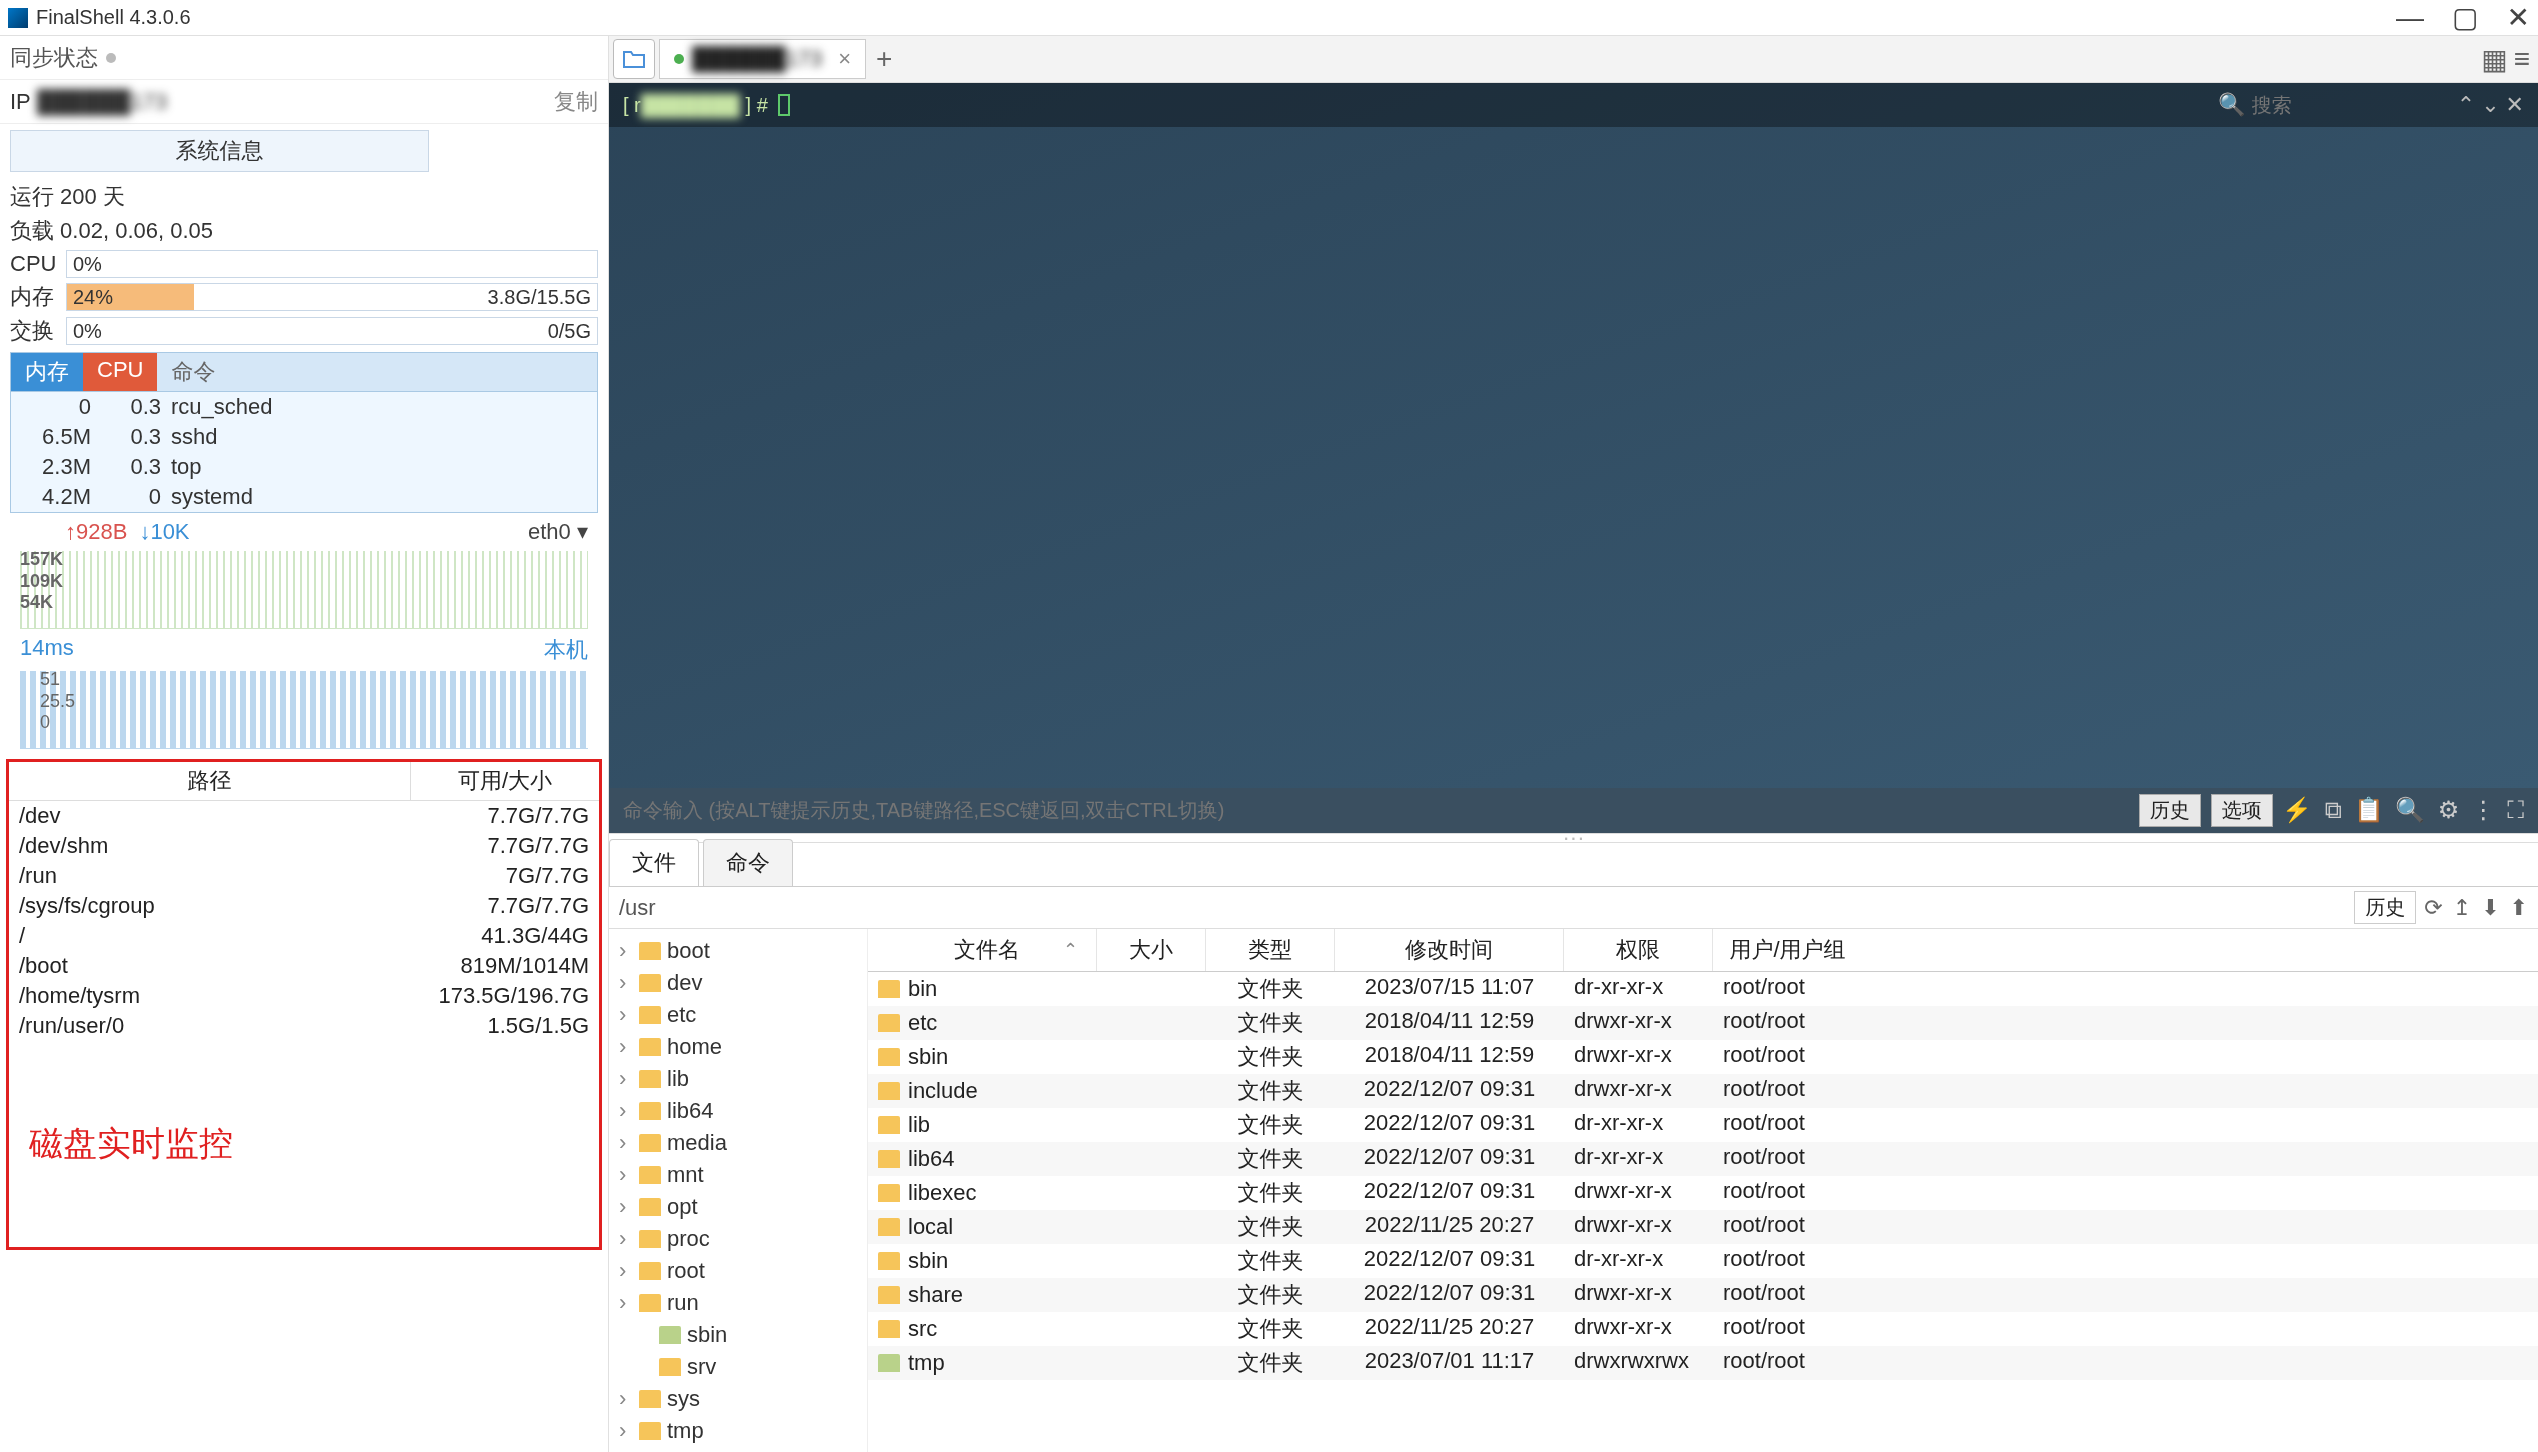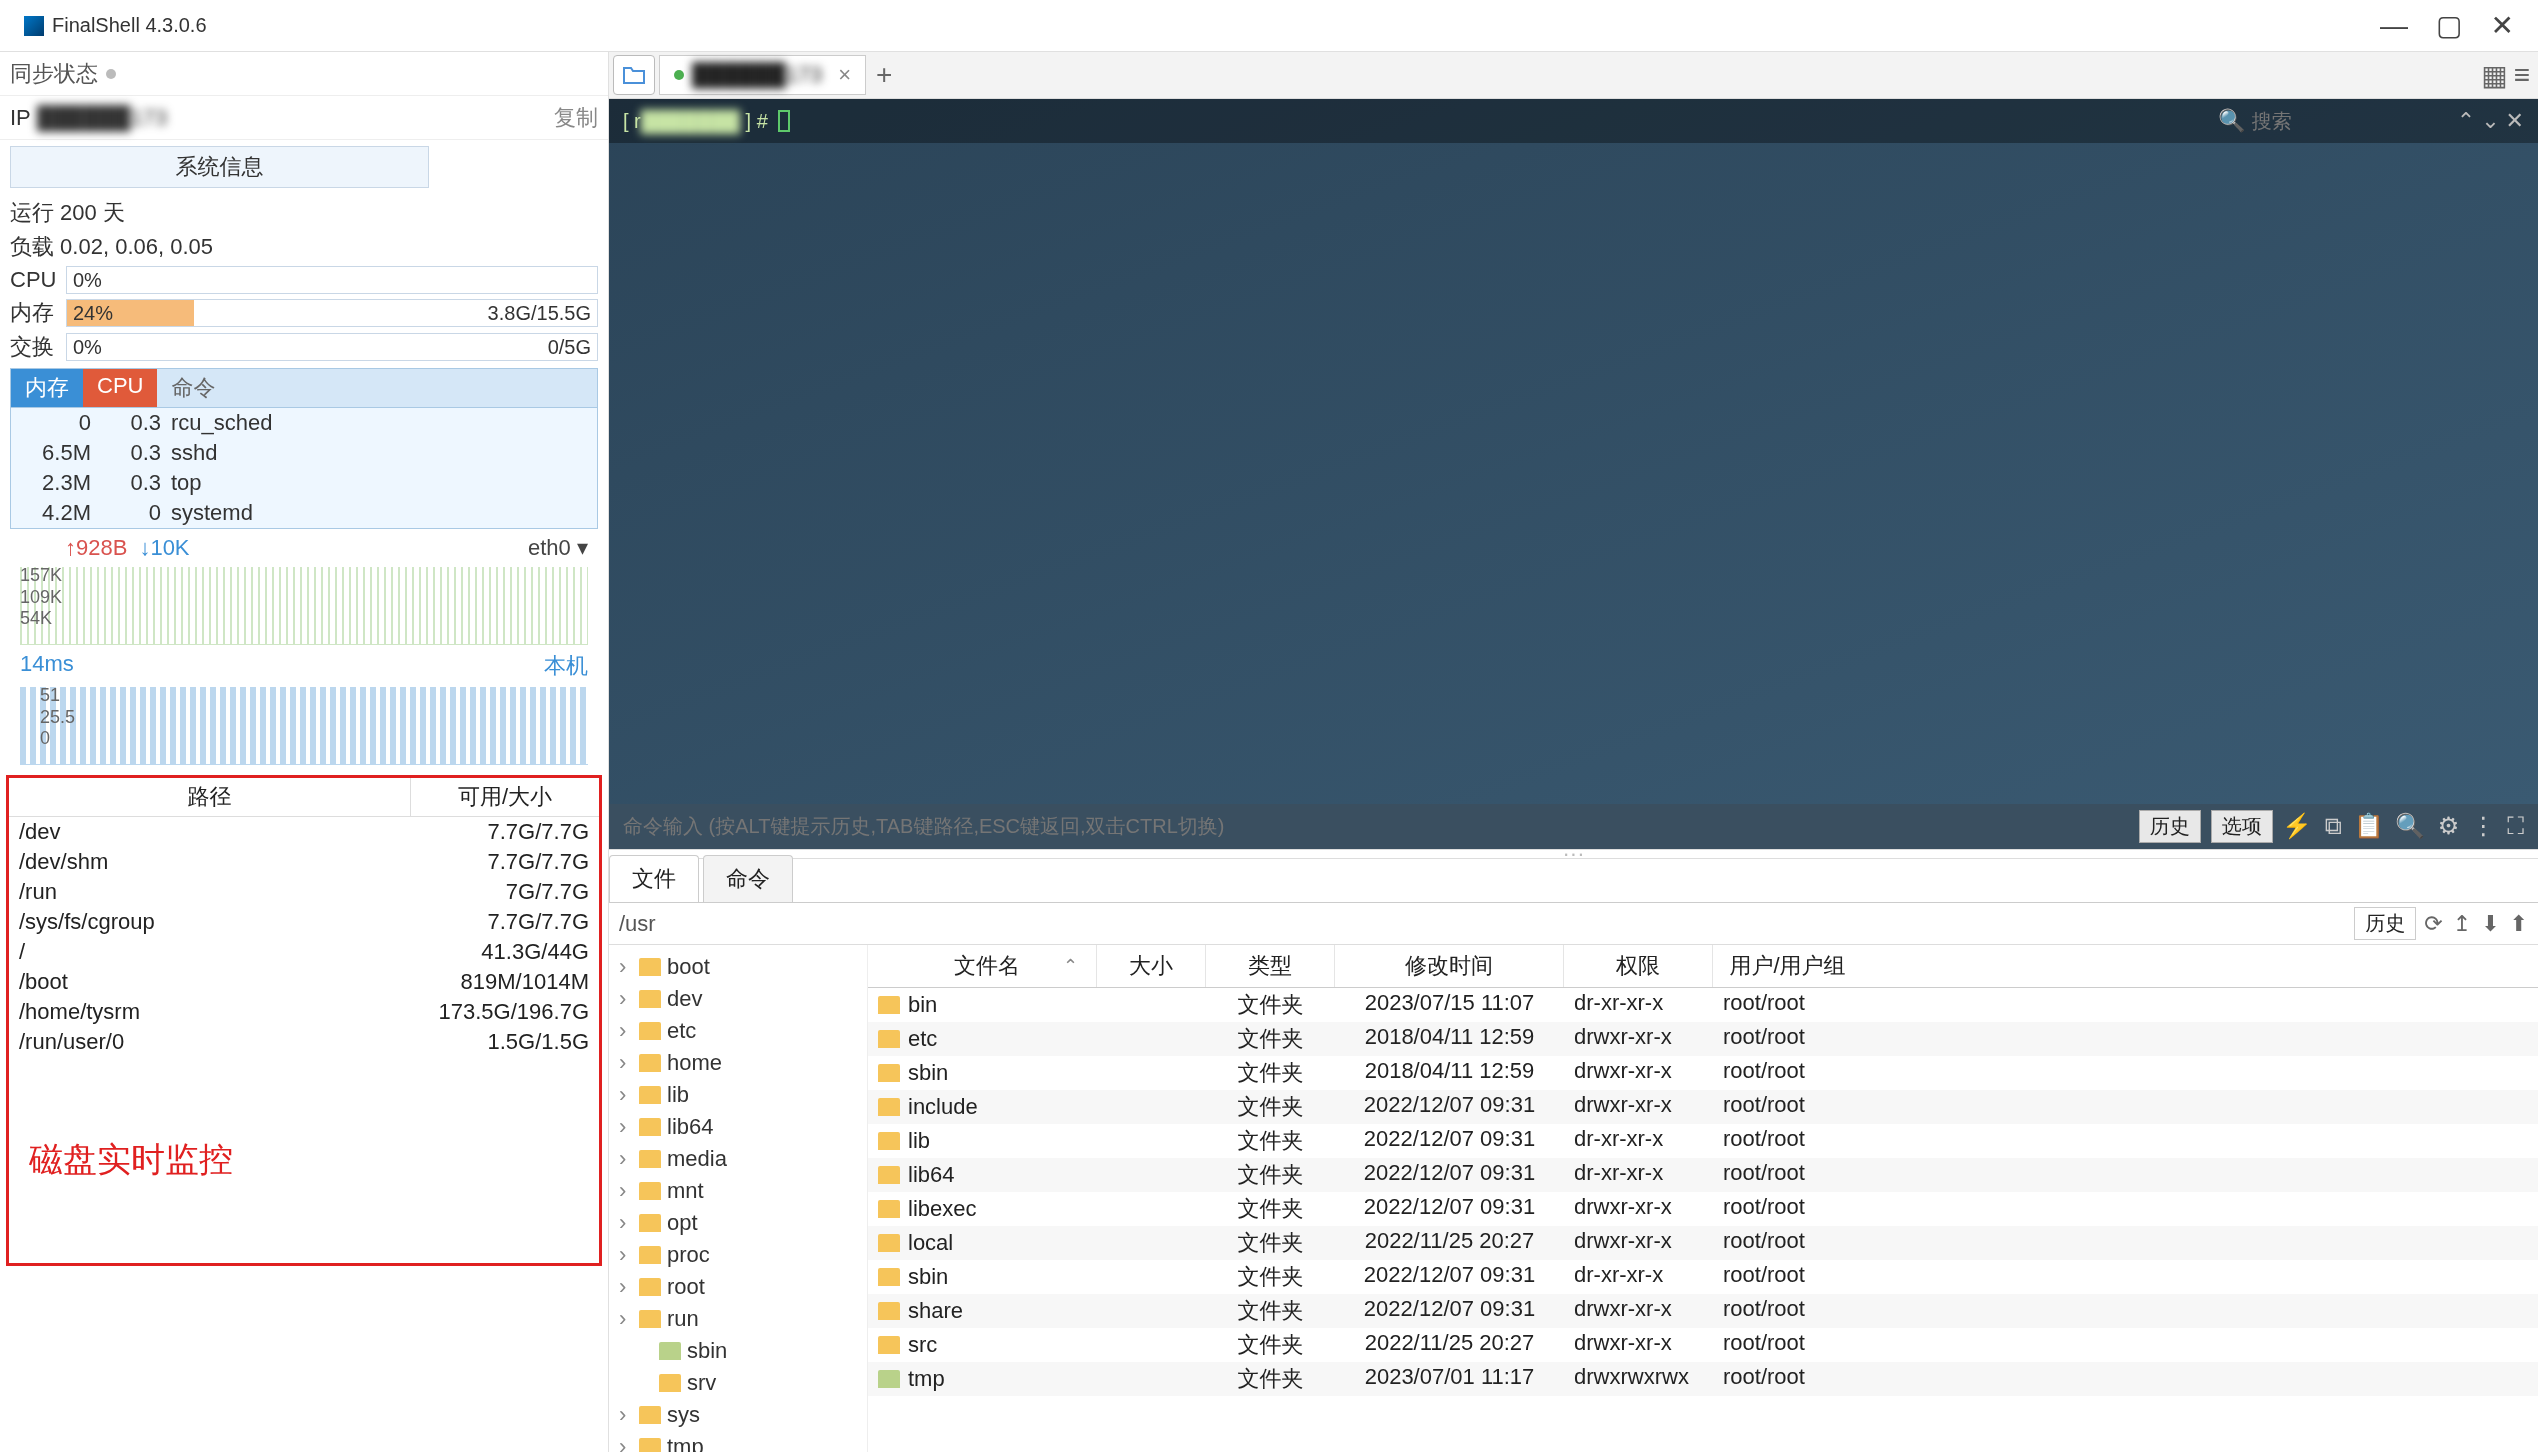--- a/index.html
+++ b/index.html
@@ -1,18 +1,18 @@
 <!DOCTYPE html>
 <html><head>
 <meta charset="utf-8">
 <style>
 * { box-sizing: border-box; margin: 0; padding: 0; font-family: "Microsoft YaHei", Arial, sans-serif; }
 body { width: 2538px; height: 1453px; background: #fff; font-size: 22px; color: #222; overflow: hidden; }
 
-.titlebar { height: 52px; display: flex; align-items: center; padding: 0 24px; border-bottom: 1px solid #e0e0e0; }
+.titlebar { height: 36px; display: flex; align-items: center; padding: 0 8px; border-bottom: 1px solid #e0e0e0; }
 .titlebar .app-icon { width: 20px; height: 20px; background: linear-gradient(135deg,#0077c8,#003c6e); margin-right: 8px; }
 .titlebar .title { font-size: 20px; color: #333; }
 .titlebar .win-controls { margin-left: auto; display: flex; gap: 28px; font-size: 28px; color: #444; }
 .titlebar .win-controls span { cursor: pointer; line-height: 1; }
 
 .main { display: flex; height: calc(1453px - 36px); }
 
 
 .sidebar { width: 609px; display: flex; flex-direction: column; border-right: 1px solid #e0e0e0; }
 .sync-row { height: 44px; display: flex; align-items: center; padding: 0 10px; border-bottom: 1px solid #eee; font-size: 22px; color: #555; }
@@ -39,21 +39,21 @@
 .proc-row { display: flex; padding: 2px 10px; font-size: 22px; }
 .proc-row .c1 { width: 90px; text-align: right; padding-right: 20px; }
 .proc-row .c2 { width: 60px; text-align: right; padding-right: 10px; }
 .proc-row .c3 { flex: 1; }
 
 .net-row { padding: 6px 10px; display: flex; gap: 12px; font-size: 22px; }
 .net-row .up { color: #d9534f; margin-left: 45px; }
 .net-row .down { color: #3a8fd6; }
 .net-row .if { margin-left: auto; color: #444; }
 .sparkline { height: 78px; margin: 0 10px; background: repeating-linear-gradient(90deg,#cfe6c5 0 2px,transparent 2px 7px); border-bottom: 1px solid #cfe6c5; position: relative; }
-.sparkline .ticks { position: absolute; left: 0; top: -2px; font-size: 18px; color: #666; line-height: 1.2; }
+.sparkline .ticks { position: absolute; left: 0; top: -2px; font-size: 18px; color: #666; line-height: 1.2; font-weight: bold; }
 .ping-row { padding: 6px 10px; display: flex; font-size: 22px; }
 .ping-row .ms { color: #3a8fd6; }
 .ping-row .local { margin-left: auto; color: #3a8fd6; }
 .pingbars { height: 78px; margin: 0 10px 10px 10px; position: relative; background: repeating-linear-gradient(90deg,#bcd7ee 0 6px,transparent 6px 10px); border-bottom: 1px solid #bcd7ee; }
 .pingbars .ticks { position: absolute; left: 0; top: -2px; font-size: 18px; color: #666; line-height: 1.2; }
 
 .disk-box { margin: 0 6px; border: 3px solid #e02020; }
 .disk-header { display: flex; border-bottom: 1px solid #ddd; }
 .disk-header .h1 { flex: 1; text-align: center; font-size: 22px; padding: 4px; }
 .disk-header .h2 { width: 189px; text-align: center; font-size: 22px; padding: 4px; border-left: 1px solid #ddd; }

